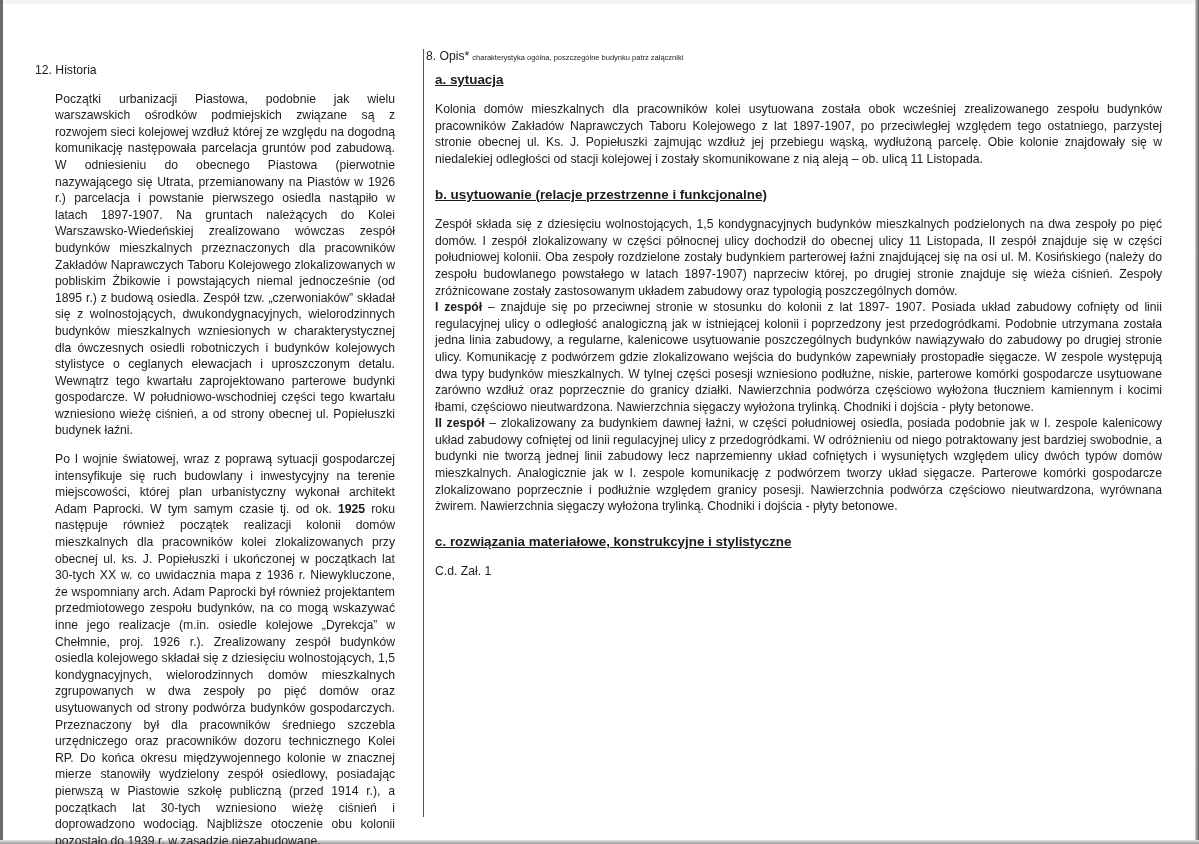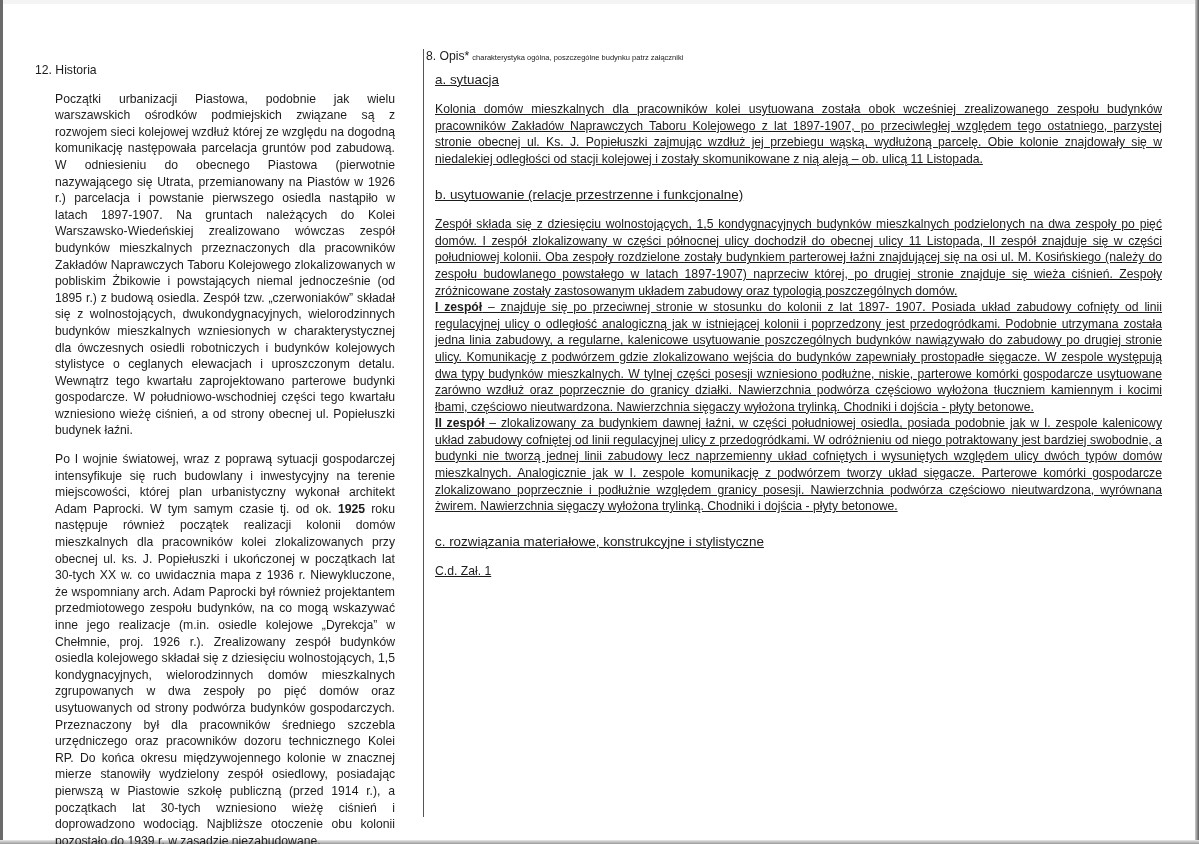--- a/index.html
+++ b/index.html
@@ -24,22 +24,22 @@
     .col-left p.indent { text-indent:70px; }
 
     .divider { position:absolute; left:423px; top:49px; width:1px; height:768px; background:#555; }
 
     .col-right {
       position:absolute; left:435px; top:49px; width:727px;
       font-size:12.2px; line-height:16.6px;
     }
     .opis-title { font-size:12.2px; margin:-1px 0 5px -9px; }
     .opis-title .small { font-size:7.5px; margin-left:3px;margin-top:36px; }
-    .subhead { font-size:13.4px; text-decoration:underline; margin:0 0 13px 0; }
-    .col-right p { margin:0; text-align:justify;text-decoration:underline; }
+    .subhead { font-size:13.4px; text-decoration:underline; margin:0 0 13px 0;font-weight:bold; }
+    .col-right p { margin:0; text-align:justify; }
     .blk { margin-bottom:19px; }
     b { font-weight:bold; }
   </style>
 </head>
 <body>
 
 <div class="scan-top"></div>
 <div class="scan-left"></div>
 <div class="scan-right"></div>
 <div class="scan-bottom"></div>

